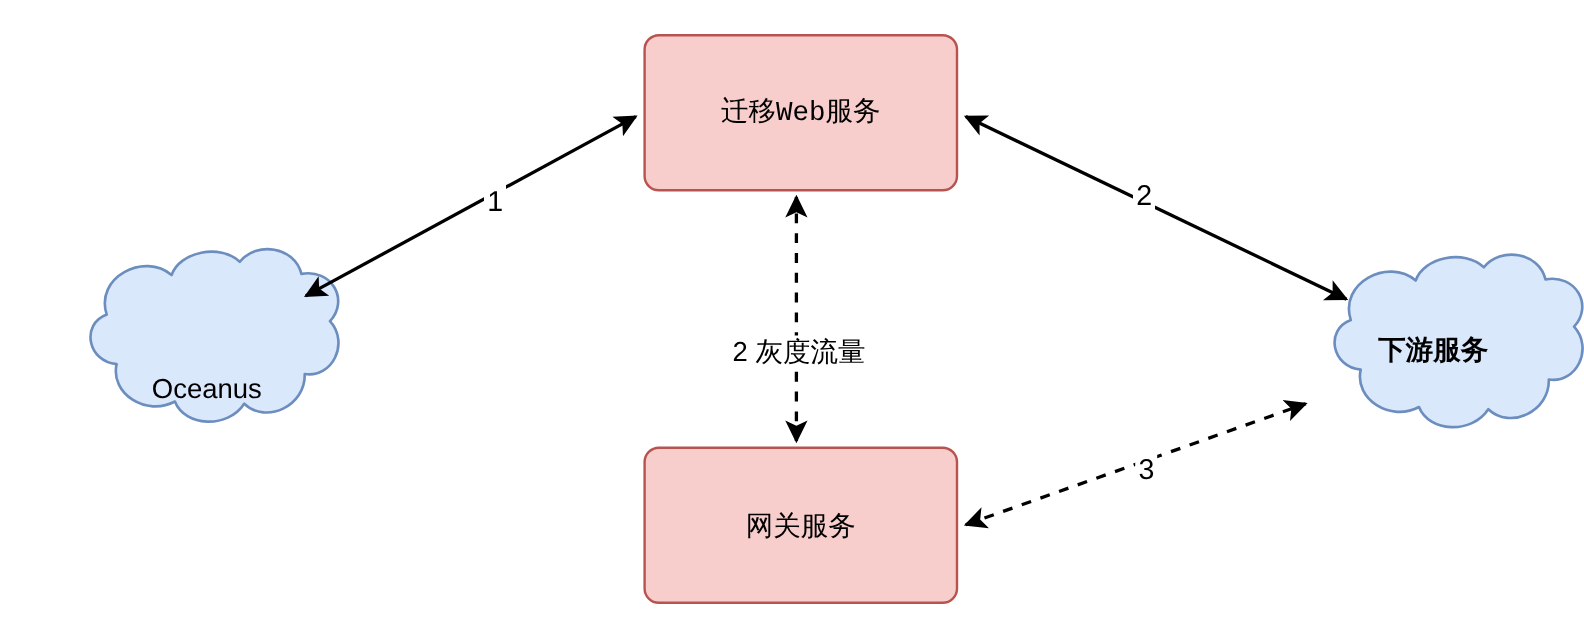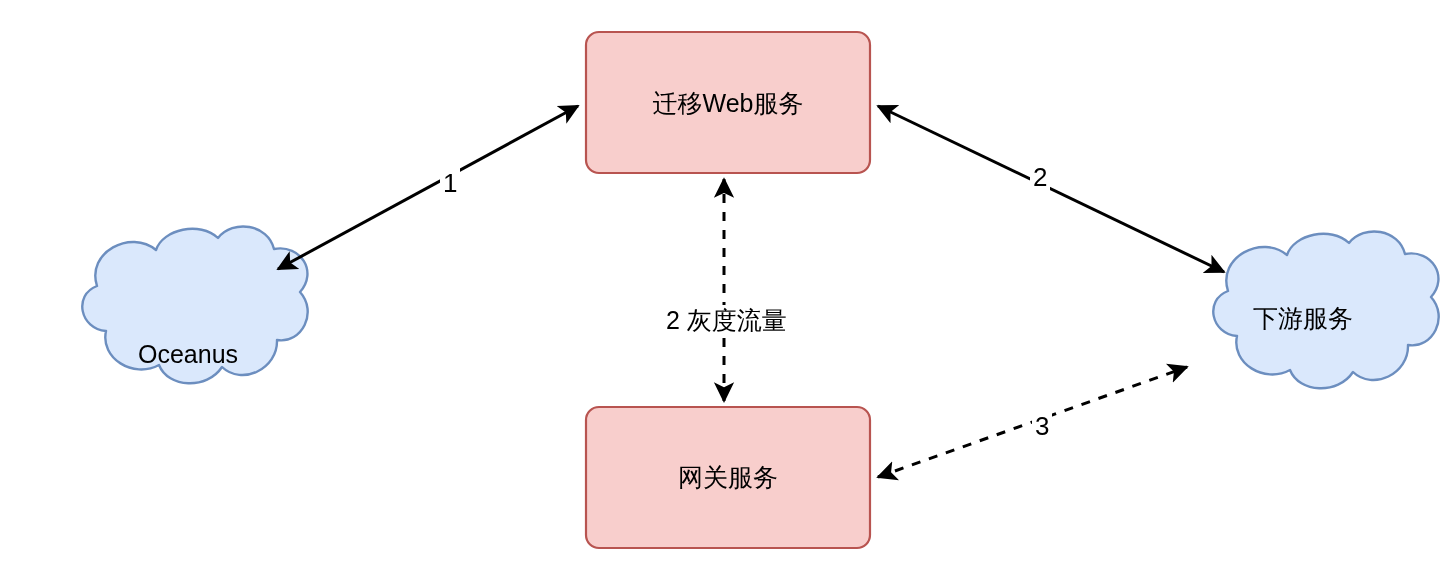--- a/index.html
+++ b/index.html
@@ -95,27 +95,27 @@
 
     <line x1="278" y1="269" x2="578" y2="106" stroke="#000000" stroke-width="3" marker-start="url(#arrow-solid)" marker-end="url(#arrow-solid)"></line>
 
     <line x1="878" y1="106" x2="1224" y2="272" stroke="#000000" stroke-width="3" marker-start="url(#arrow-solid)" marker-end="url(#arrow-solid)"></line>
 
     <line x1="724" y1="401" x2="724" y2="179" stroke="#000000" stroke-width="3" stroke-dasharray="9 9" marker-start="url(#arrow-dashed)" marker-end="url(#arrow-dashed)"></line>
 
     <line x1="878" y1="477" x2="1187" y2="367" stroke="#000000" stroke-width="3" stroke-dasharray="9 9" marker-start="url(#arrow-dashed)" marker-end="url(#arrow-dashed)"></line>
   </svg>
 
-  <div class="node-label" style="left:586px; top:32px; width:284px; height:141px;">迁移Web服务</div>
+  <div class="node-label" style="left:586px; top:32px; width:284px; height:141px;font-family:Liberation Mono, monospace;">迁移Web服务</div>
 
-  <div class="node-label" style="left:586px; top:407px; width:284px; height:141px;font-family:Liberation Serif, serif;">网关服务</div>
+  <div class="node-label" style="left:586px; top:407px; width:284px; height:141px;">网关服务</div>
 
   <div class="node-label" style="left:68px; top:290px; width:240px; height:40px;margin-top:44px;">Oceanus</div>
 
-  <div class="node-label" style="left:1178px; top:298px; width:250px; height:40px;">下游服务</div>
+  <div class="node-label" style="left:1178px; top:298px; width:250px; height:40px;font-weight:bold;">下游服务</div>
 
   <div class="edge-label num" style="left:440px; top:168px;">1</div>
 
   <div class="edge-label num" style="left:1030px; top:162px;">2</div>
 
   <div class="edge-label" style="left:662px; top:278px;margin-top:27px;">2 灰度流量</div>
 
   <div class="edge-label num" style="left:1032px; top:411px;">3</div>
 
 </div>

